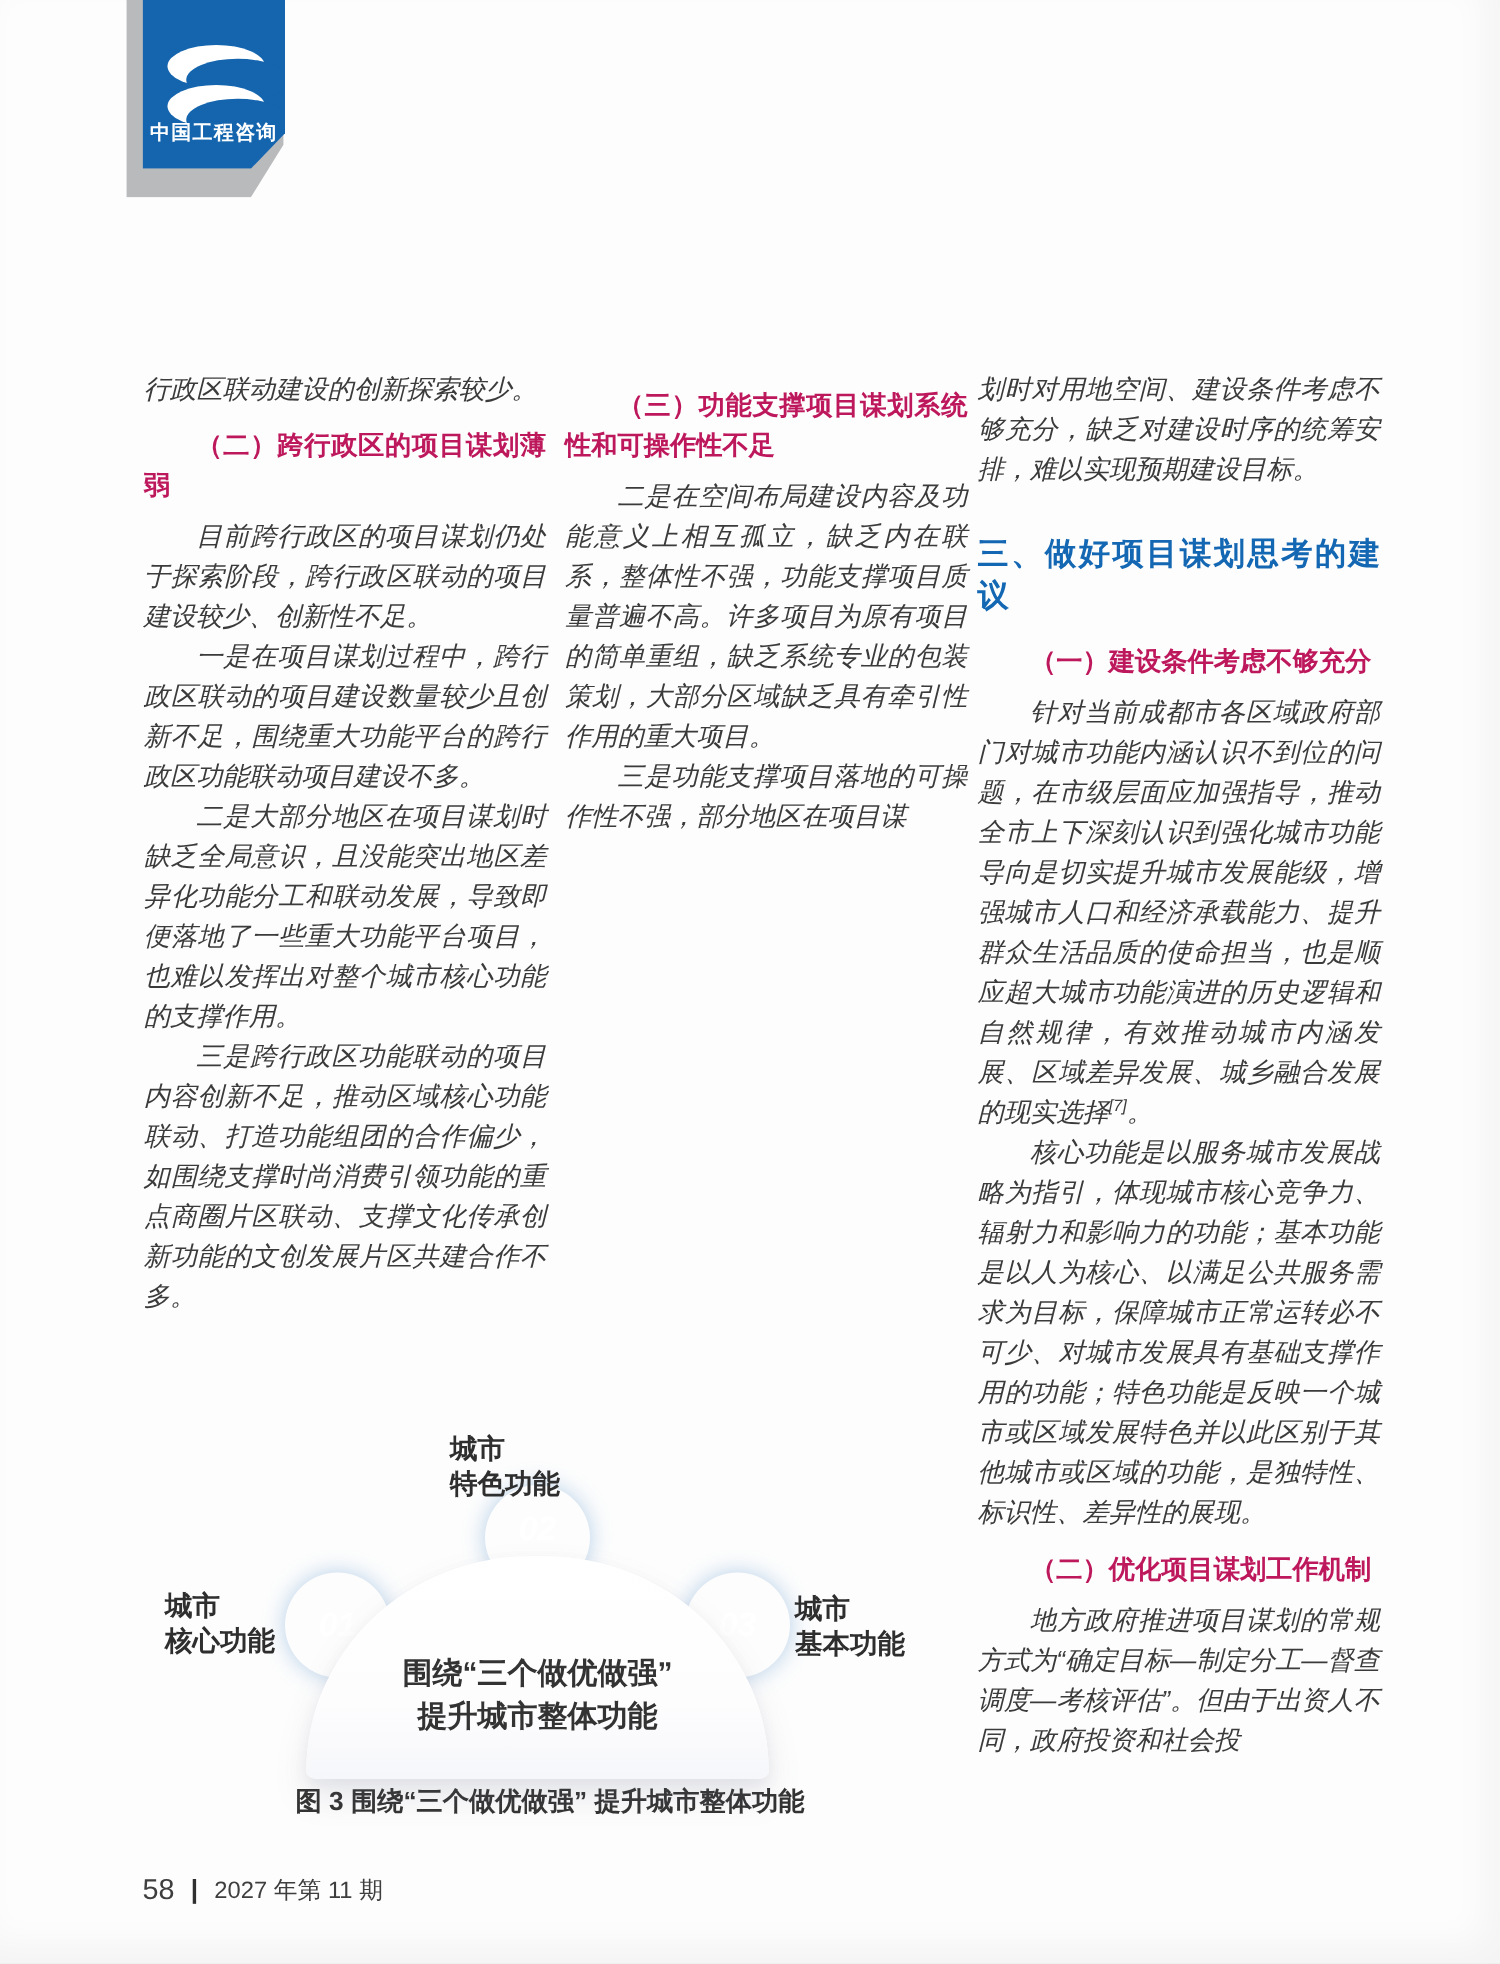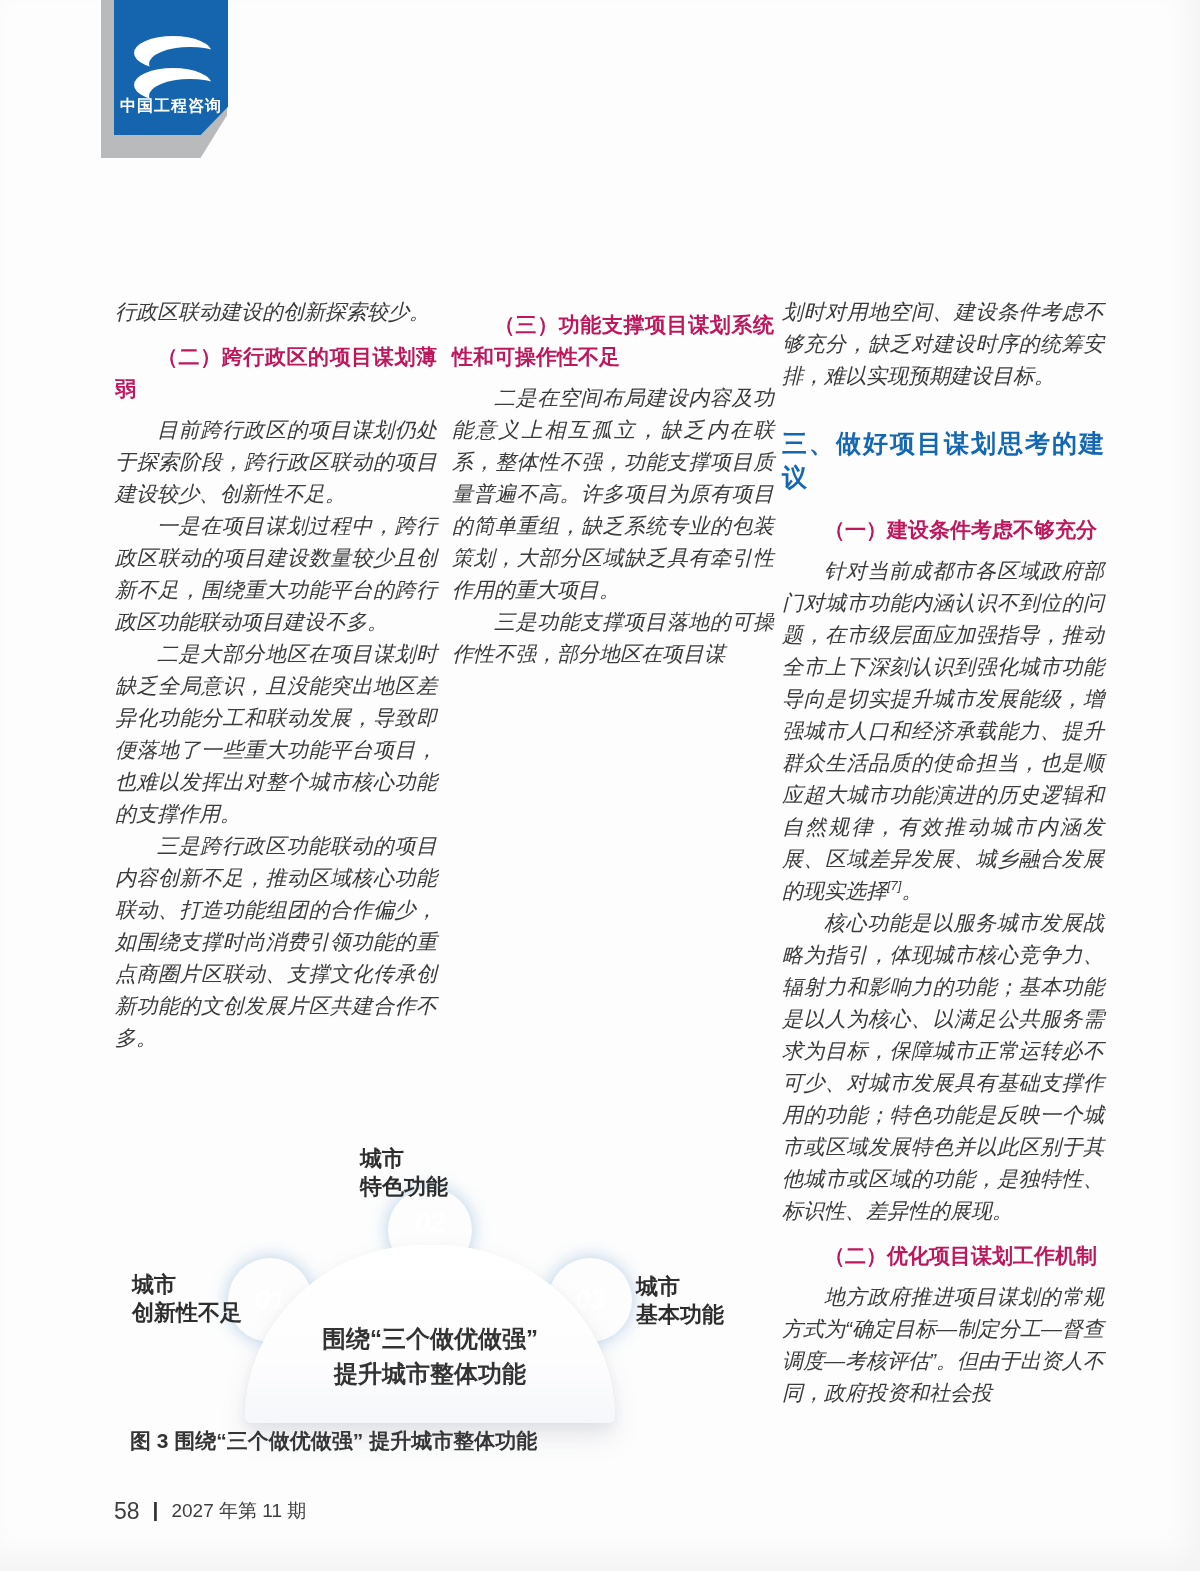--- a/index.html
+++ b/index.html
@@ -44,24 +44,24 @@
         box-shadow:0 14px 26px rgba(110,120,140,.16),0 4px 10px rgba(110,120,140,.08);}
   .dome-text{position:absolute;left:0;right:0;top:76px;text-align:center;font-weight:bold;
         font-size:24px;line-height:35px;color:#333;}
   .dome-text span{display:block;}
   .fig-label{position:absolute;z-index:3;font-weight:bold;font-size:22px;line-height:28px;
         color:#2e2e2e;}
   .fig-label span{display:block;}
   .fl-top{left:230px;top:0;width:140px;}
   .fl-left{left:2px;top:126px;width:112px;}
   .fl-right{left:506px;top:128px;width:112px;}
-  .fig-caption{position:absolute;left:130px;top:1427px;width:620px;text-align:left;
+  .fig-caption{position:absolute;left:130px;top:1427px;width:620px;text-align:center;
         font-weight:bold;font-size:21px;color:#333;}
   
-  .footer{position:absolute;left:114px;top:1498px;display:flex;gap:13px;color:#3e3e3e;}
+  .footer{position:absolute;left:114px;top:1498px;display:flex;align-items:center;gap:13px;color:#3e3e3e;}
   .page-num{font-size:23px;}
   .footer-sep{font-size:21px;font-weight:bold;color:#2f2f2f;}
   .issue{font-size:19px;}
 </style>
 </head>
 <body>
 
 <div class="page">
 
   <div class="ribbon-shadow"></div>
@@ -94,21 +94,21 @@
       <p class="para">地方政府推进项目谋划的常规方式为“确定目标—制定分工—督查调度—考核评估”。但由于出资人不同，政府投资和社会投</p>
     </div>
 
   <div class="figure">
     <div class="fig-label fl-top">
       <span>城市</span>
       <span>特色功能</span>
     </div>
     <div class="fig-label fl-left">
       <span>城市</span>
-      <span>创新性不足</span>
+      <span>核心功能</span>
     </div>
     <div class="fig-label fl-right">
       <span>城市</span>
       <span>基本功能</span>
     </div>
 
     <div class="fig-circle c01">
       <span class="badge">01</span>
     </div>
     <div class="fig-circle c02">

